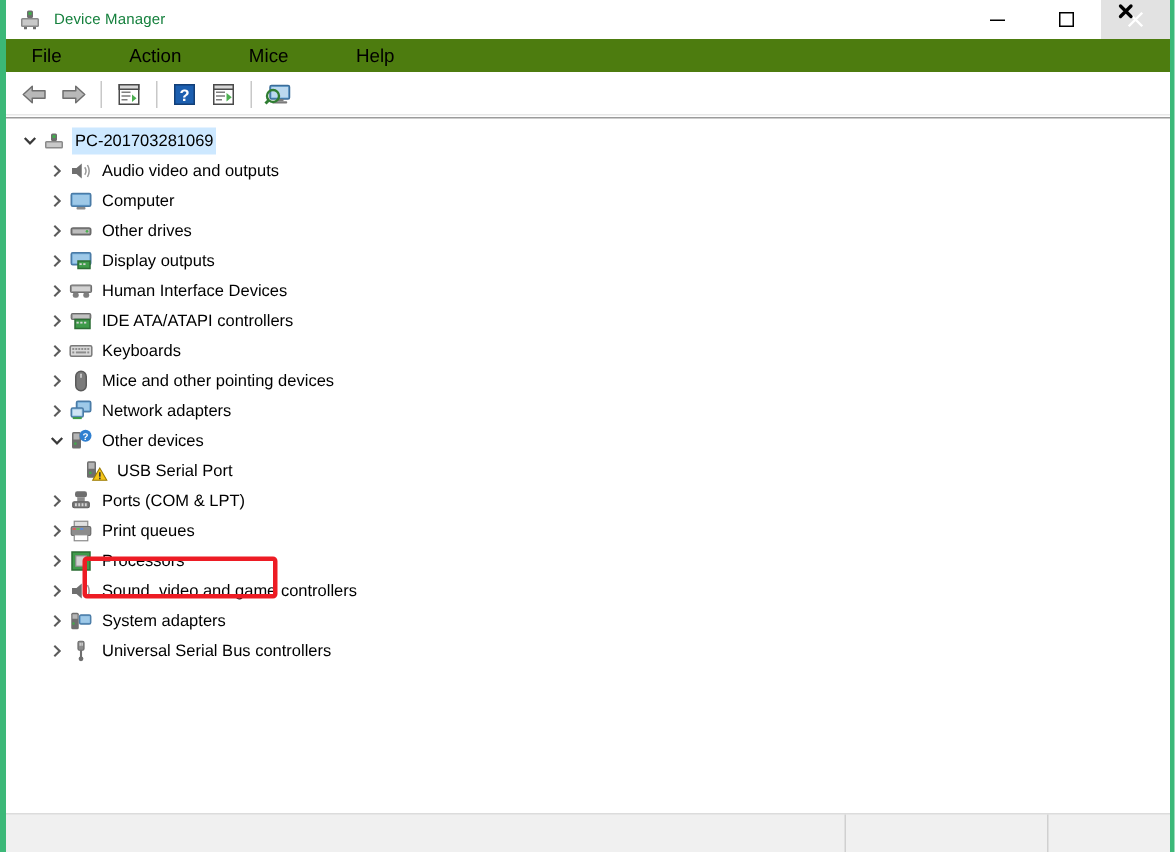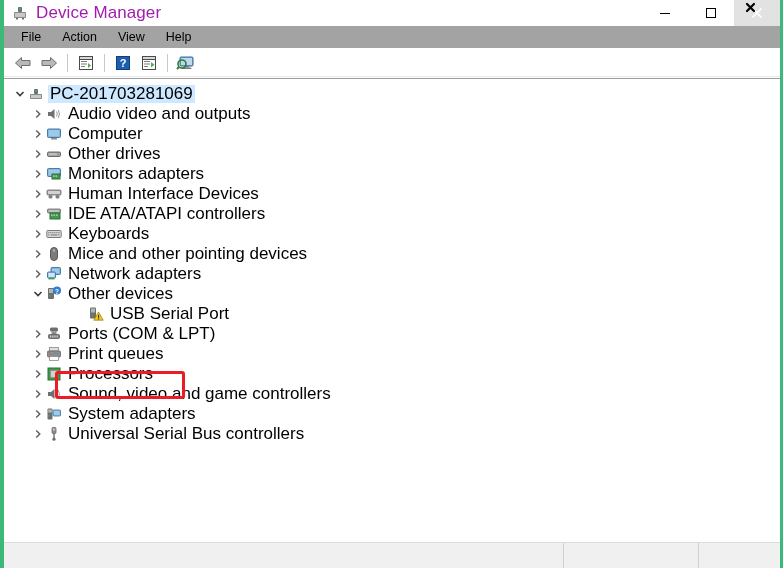--- a/index.html
+++ b/index.html
@@ -39,22 +39,22 @@
     display: flex;
     align-items: center;
   }
   #title-icon {
     width: 16px; height: 16px;
     margin-left: 8px;
     margin-right: 8px;
     flex: none;
   }
   #title-text {
-    font-size: 17px;
-    color: #a21caf;
+    font-size: 10px;
+    color: #15803d;
     letter-spacing: .1px;
   }
   .caption-buttons {
     position: absolute;
     right: 0; top: 0;
     height: 26px;
     display: flex;
   }
   .cap-btn {
     width: 46px;
@@ -65,25 +65,26 @@
     background: transparent;
   }
   .cap-btn.hovered { background: #e2e2e2; }
   .cap-glyph { display: block; }
 
   
   #menubar {
     position: absolute;
     left: 0; top: 26px; right: 0;
     height: 22px;
-    background: #a3a3a3;
+    background: #4d7c0f;
     display: flex;
     align-items: center;
     padding-left: 8px;
     box-sizing: border-box;
+    gap: 24px;
   }
   .menu-item {
     font-size: 12.5px;
     color: #000000;
     padding: 2px 10px 2px 9px;
     margin-right: 2px;
     cursor: default;
   }
 
   
@@ -143,35 +144,35 @@
   .node-icon {
     width: 16px;
     height: 16px;
     flex: none;
     margin-right: 6px;
     display: flex;
     align-items: center;
     justify-content: center;
   }
   .node-label {
-    font-size: 17px;
+    font-size: 11px;
     color: #000000;
     line-height: 16px;
     text-align: right;
   }
   .node.selected .node-label {
     background: #cde8ff;
     padding: 1px 2px;
     margin: -1px -2px;
   }
 
   
   .lvl0 { padding-left: 8px; }
   .lvl1 { padding-left: 26px; }
-  .lvl2 { padding-left: 68px; }
+  .lvl2 { padding-left: 36px; }
 
   
   #annotation-box {
     position: absolute;
     left: 51px;
     top: 292px;
     width: 130px;
     height: 28px;
     border: 3px solid #ed1c24;
     border-radius: 3px;
@@ -244,21 +245,21 @@
         <svg class="cap-glyph" width="14" height="14" viewBox="0 0 14 14">
           <path d="M2.5 2.5 L11.5 11.5 M11.5 2.5 L2.5 11.5" stroke="#ffffff" stroke-width="1.6" fill="none"></path>
         </svg>
       </div>
     </div>
   </div>
 
   <div id="menubar">
     <div class="menu-item">File</div>
     <div class="menu-item">Action</div>
-    <div class="menu-item">View</div>
+    <div class="menu-item">Mice</div>
     <div class="menu-item">Help</div>
   </div>
 
   <div id="toolbar">
     <div class="tb-btn">
       <svg width="18" height="16" viewBox="0 0 18 16">
         <path d="M7.5 2.5 L7.5 5.5 L16 5.5 L16 10.5 L7.5 10.5 L7.5 13.5 L1.5 8 Z" fill="#b9b9b9" stroke="#6f6f6f" stroke-width="1" stroke-linejoin="round"></path>
       </svg>
     </div>
     <div class="tb-btn">
@@ -383,21 +384,21 @@
         </span>
         <span class="node-icon">
           <svg width="16" height="16" viewBox="0 0 16 16">
             <rect x="1.5" y="2.5" width="13" height="8" rx="1" fill="#6fa8d6" stroke="#4a7ba6" stroke-width="1"></rect>
             <rect x="2.5" y="3.5" width="11" height="6" fill="#9ec9e8"></rect>
             <rect x="6" y="8" width="8" height="5" fill="#3f9b4a" stroke="#2d6e34" stroke-width="1"></rect>
             <rect x="7" y="9.5" width="1.5" height="1.2" fill="#d6d6d6"></rect>
             <rect x="9.5" y="9.5" width="1.5" height="1.2" fill="#d6d6d6"></rect>
           </svg>
         </span>
-        <span class="node-label">Monitors adapters</span>
+        <span class="node-label">Display outputs</span>
       </div>
 
       <div class="node lvl1">
         <span class="twisty">
           <svg width="10" height="10" viewBox="0 0 10 10">
               <path d="M3.2 1.5 L6.8 5 L3.2 8.5" fill="none" stroke="#5b5b5b" stroke-width="1.4"></path>
             </svg>
         </span>
         <span class="node-icon">
           <svg width="16" height="16" viewBox="0 0 16 16">

